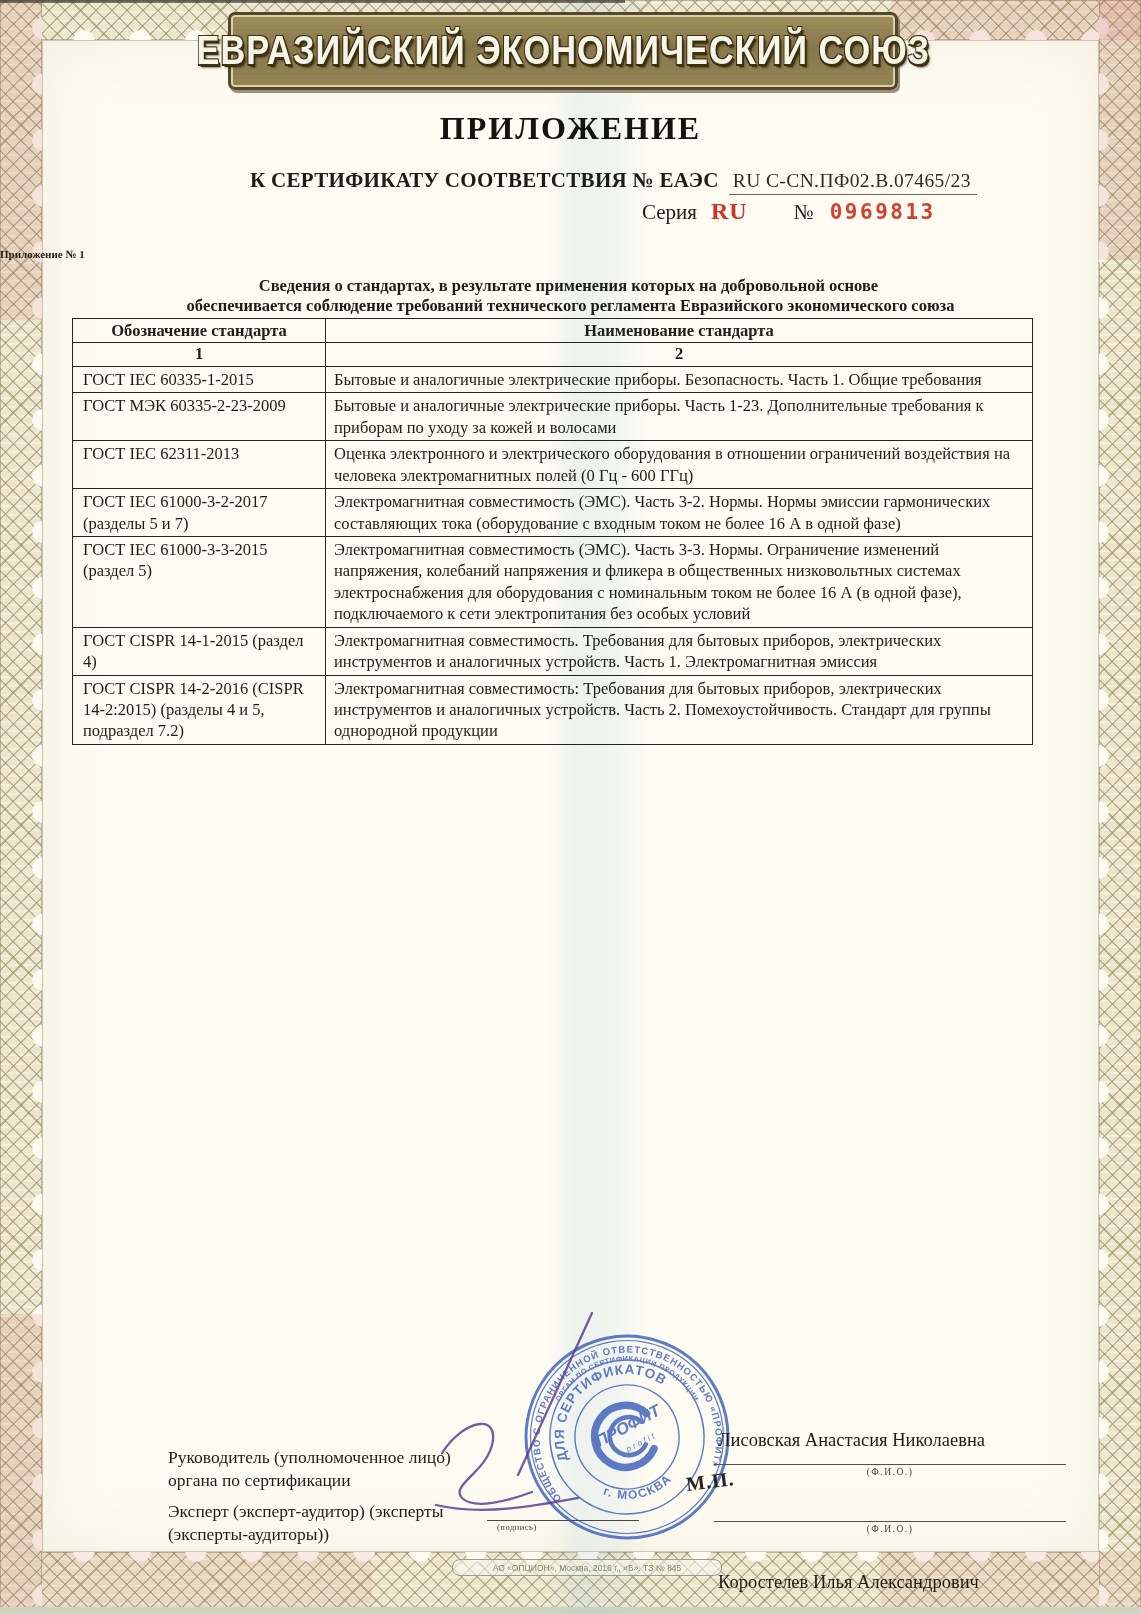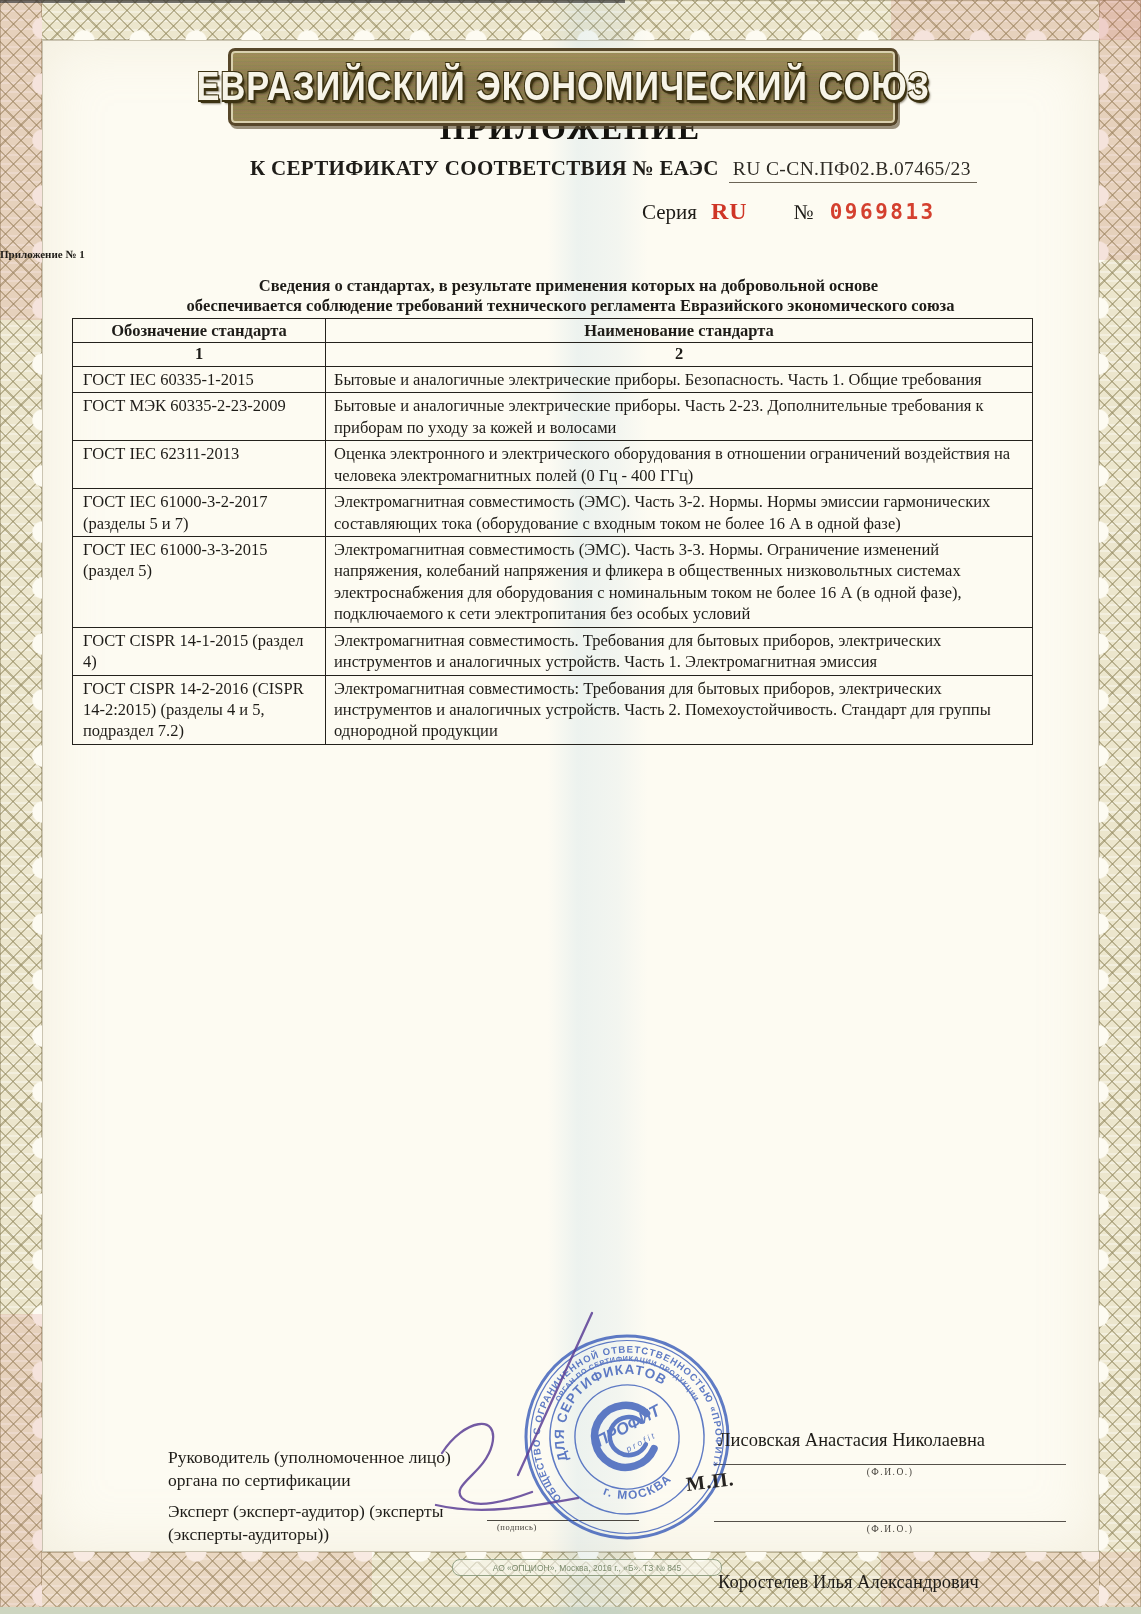--- a/index.html
+++ b/index.html
@@ -63,36 +63,36 @@
 
   
   .banner{
     position:absolute;left:228px;top:12px;width:664px;height:72px;z-index:6;
     background:
       repeating-linear-gradient(0deg, rgba(170,80,140,.10) 0 1px, rgba(80,130,80,.10) 1px 2px, transparent 2px 4px),
       linear-gradient(180deg,#a5956400,#00000014),
       linear-gradient(180deg,#a29159,#8d7d4e 45%,#a29159);
     border:3px solid #57472a;border-radius:7px;
     box-shadow: inset 0 0 0 2px #d9d0ae, 2px 3px 0 rgba(90,75,45,.6);
-    display:flex;align-items:center;justify-content:center;margin-top:36px;
+    display:flex;align-items:center;justify-content:center;
   }
   .banner-text{
     font-family:"Liberation Sans", sans-serif;font-weight:bold;
     font-size:37px;letter-spacing:1px;color:#f7f4e8;white-space:nowrap;
     transform:scale(.93,1.12);
     text-shadow:2px 2px 0 #3c3212,-1px -1px 0 #3c3212,1px -1px 0 #3c3212,-1px 1px 0 #3c3212,3px 3px 2px rgba(40,30,10,.5);
   }
 
   
   .doc-title{
     position:absolute;left:0;right:0;top:110px;text-align:center;z-index:5;
     font-size:32px;font-weight:bold;letter-spacing:2px;color:#14130f;
   }
   .cert-line{
-    position:absolute;left:250px;top:156px;z-index:5;white-space:nowrap;
+    position:absolute;left:250px;top:168px;z-index:5;white-space:nowrap;
     font-size:21px;display:flex;align-items:baseline;
   }
   .cert-line .lbl{font-weight:bold;letter-spacing:.3px;}
   .cert-line .num{
     margin-left:10px;font-size:19.5px;color:#2e2b25;
     border-bottom:1.6px solid #6b6456;padding:0 6px 2px 4px;letter-spacing:.4px;
   }
   .series-line{
     position:absolute;left:642px;top:198px;z-index:5;display:flex;align-items:baseline;white-space:nowrap;
   }
@@ -204,25 +204,25 @@
     <tr class="numrow">
       <th>1</th>
       <th>2</th>
     </tr>
     <tr>
       <td class="des">ГОСТ IEC 60335-1-2015</td>
       <td>Бытовые и аналогичные электрические приборы. Безопасность. Часть 1. Общие требования</td>
     </tr>
     <tr>
       <td class="des">ГОСТ МЭК 60335-2-23-2009</td>
-      <td>Бытовые и аналогичные электрические приборы. Часть 2-23. Дополнительные требования к приборам по уходу за кожей и волосами</td>
+      <td>Бытовые и аналогичные электрические приборы. Часть 1-23. Дополнительные требования к приборам по уходу за кожей и волосами</td>
     </tr>
     <tr>
       <td class="des">ГОСТ IEC 62311-2013</td>
-      <td>Оценка электронного и электрического оборудования в отношении ограничений воздействия на человека электромагнитных полей (0 Гц - 400 ГГц)</td>
+      <td>Оценка электронного и электрического оборудования в отношении ограничений воздействия на человека электромагнитных полей (0 Гц - 600 ГГц)</td>
     </tr>
     <tr>
       <td class="des">ГОСТ IEC 61000-3-2-2017 (разделы 5 и 7)</td>
       <td>Электромагнитная совместимость (ЭМС). Часть 3-2. Нормы. Нормы эмиссии гармонических составляющих тока (оборудование с входным током не более 16 А в одной фазе)</td>
     </tr>
     <tr>
       <td class="des">ГОСТ IEC 61000-3-3-2015 (раздел 5)</td>
       <td>Электромагнитная совместимость (ЭМС). Часть 3-3. Нормы. Ограничение изменений напряжения, колебаний напряжения и фликера в общественных низковольтных системах электроснабжения для оборудования с номинальным током не более 16 А (в одной фазе), подключаемого к сети электропитания без особых условий</td>
     </tr>
     <tr>

